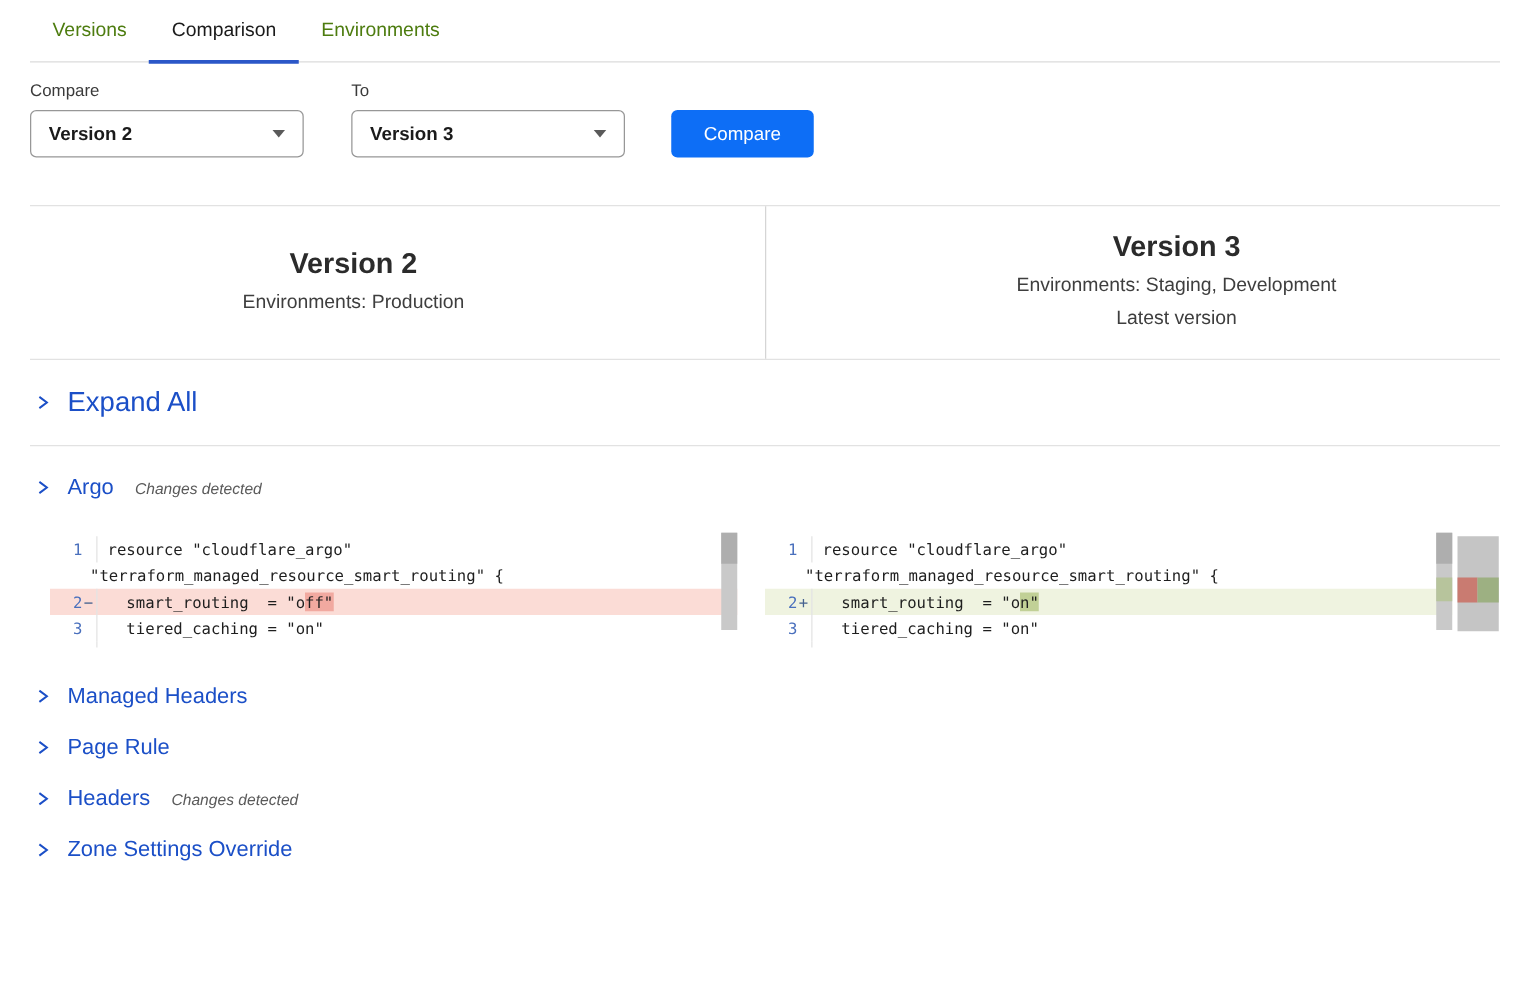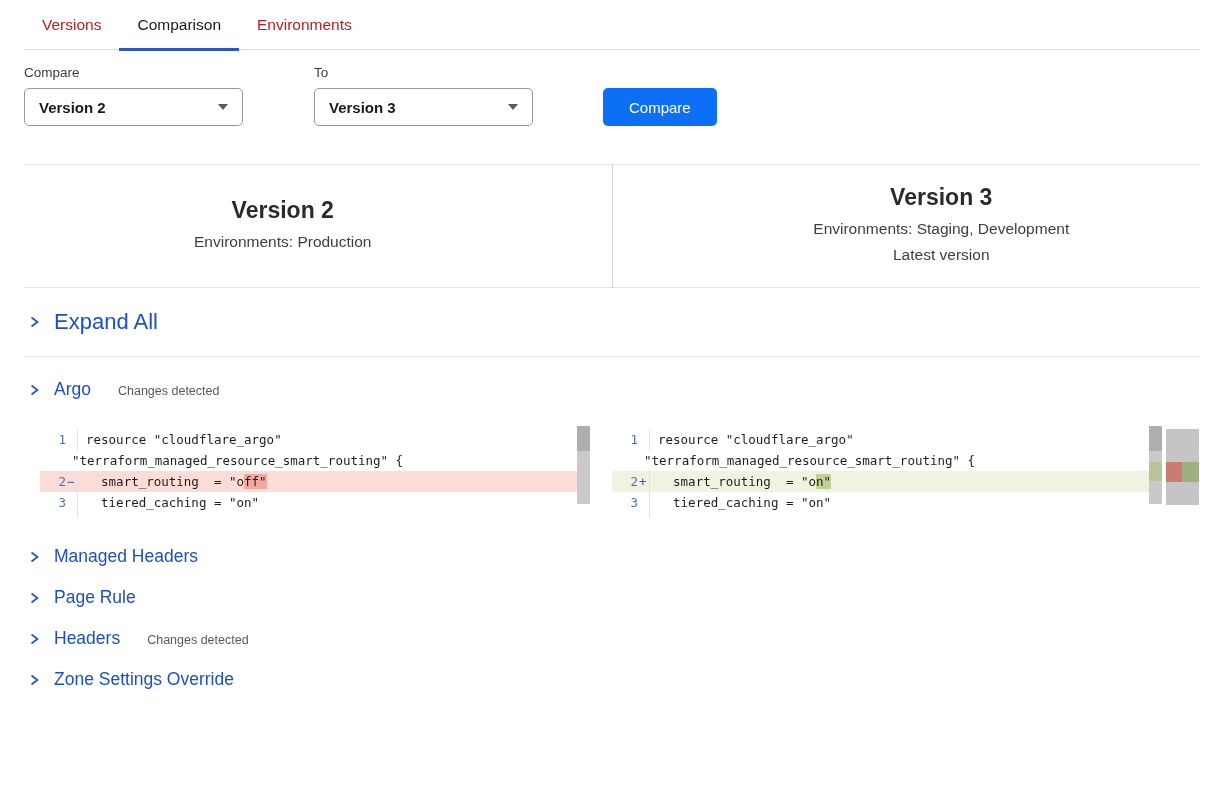--- a/index.html
+++ b/index.html
@@ -19,28 +19,28 @@
     width:1224px;height:788px;overflow:hidden;
     font-family:"Liberation Sans", sans-serif;
     color:#222;
   }
   .page{padding:16px 24px 40px 24px;}
 
   
   .tabs{display:flex;border-bottom:1px solid #dcdcdc;}
   .tab{
     padding:0 18px 14px 18px;margin-bottom:-2px;
-    font-size:15.5px;color:#b91c1c;cursor:pointer;
+    font-size:15.5px;color:#4d7c0f;cursor:pointer;
     border-bottom:3px solid transparent;background:none;border-top:none;border-left:none;border-right:none;
     font-family:inherit;
   }
   .tab.active{color:#1a1a1a;border-bottom-color:var(--underline-blue);}
 
   
-  .compare-form{display:flex;align-items:flex-end;margin-top:15px;gap:33px;}
+  .compare-form{display:flex;align-items:flex-end;margin-top:15px;}
   .field{display:flex;flex-direction:column;}
   .field + .field{margin-left:38px;}
   .field label{font-size:13.5px;color:#3a3a3a;margin-bottom:8px;}
   .select{
     width:219px;height:38px;border:1px solid #979797;border-radius:5px;
     display:flex;align-items:center;justify-content:space-between;
     padding:0 14px;cursor:pointer;background:#fff;
   }
   .select .value{font-size:15px;font-weight:bold;color:#1a1a1a;}
   .caret{
@@ -66,21 +66,21 @@
   .expand-row{
     display:flex;align-items:center;gap:13px;padding:21px 4px;
     border-bottom:1px solid var(--rule);color:var(--link-blue);font-size:22px;cursor:pointer;
   }
 
   
   #sections{margin-top:12px;}
   .section-row{display:flex;align-items:baseline;gap:13px;padding:10px 4px;cursor:pointer;}
   .section-row .chev{align-self:center;display:flex;}
   .section-label{color:var(--link-blue);font-size:17.5px;}
-  .section-badge{font-size:12.5px;color:#5a5a5a;margin-left:14px;}
+  .section-badge{font-size:12.5px;color:#5a5a5a;margin-left:4px;font-style:italic;}
 
   .chev svg{display:block;}
 
   
   .diff{display:flex;gap:22px;margin:16px 0 18px 16px;}
   .diff-right-group{display:flex;}
   .diff-pane{
     width:550px;height:92px;overflow:hidden;position:relative;background:#fff;
     font-family:"DejaVu Sans Mono", monospace;font-size:12.5px;color:#1e1e1e;
     padding-top:3px;

